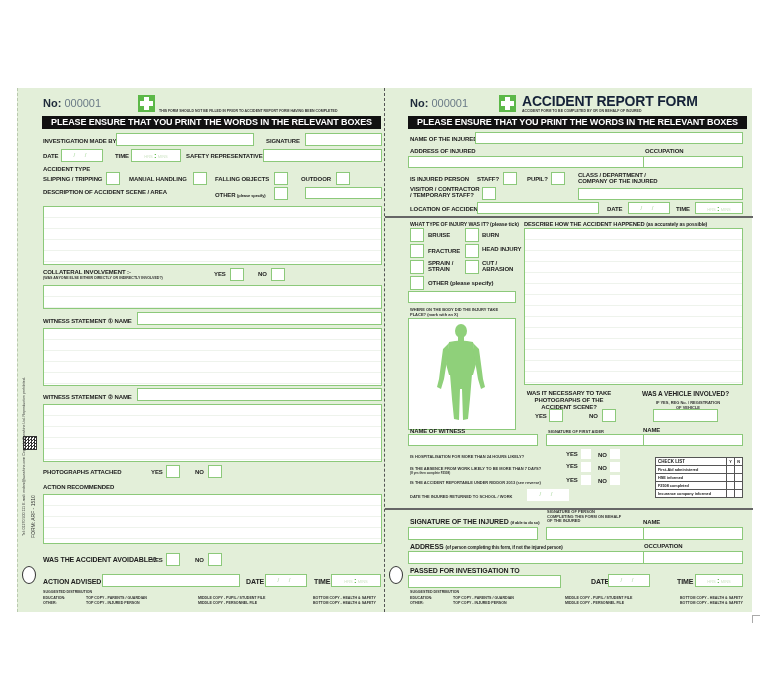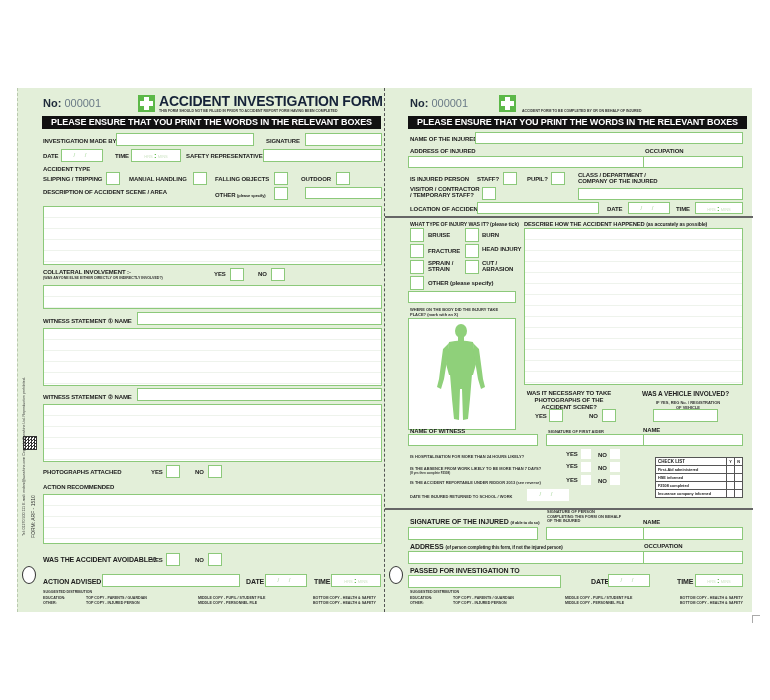--- a/index.html
+++ b/index.html
@@ -40,21 +40,20 @@
   .corner { position: absolute; width: 8px; height: 8px; border-left: 1px solid #aaa; border-top: 1px solid #aaa; }
 </style>
 </head>
 <body>
 
 <div id="left" class="sheet">
   <div class="no" style="left:25px;top:9px;">
     <span style="font-weight:bold;color:#1e2a3a">No:</span> <span>000001</span>
   </div>
   <div class="cross" style="left:120px;top:7px;"></div>
-  <div class="title" style="left:141px;top:5px;">ACCIDENT INVESTIGATION FORM</div>
   <div class="subtitle" style="left:141px;top:21px;">THIS FORM SHOULD NOT BE FILLED IN PRIOR TO ACCIDENT REPORT FORM HAVING BEEN COMPLETED</div>
   <div class="banner" style="left:24px;top:28px;width:339px;">PLEASE ENSURE THAT YOU PRINT THE WORDS IN THE RELEVANT BOXES</div>
 
   <div class="lbl" style="left:25px;top:50px;">INVESTIGATION MADE BY</div>
   <div class="box" style="left:98px;top:45px;width:138px;height:13px;"></div>
   <div class="lbl" style="left:248px;top:50px;">SIGNATURE</div>
   <div class="box" style="left:287px;top:45px;width:77px;height:13px;"></div>
 
   <div class="lbl" style="left:25px;top:65px;">DATE</div>
   <div class="datefield" style="left:43px;top:61px;width:42px;height:13px;">/ /</div>
@@ -132,20 +131,21 @@
   <div class="side" style="left:4px;top:368px;height:80px;">Tel: 01270 500 111  E-mail: orders@sunshine.com  Copyright Sunshine Ltd. Reproduction prohibited.</div>
   <div class="side" style="left:12px;top:420px;height:30px;font-size:5px;">FORM: ARF - 1510</div>
   <div class="logo-circle" style="left:4px;top:478px;"></div>
 </div>
 
 <div id="right" class="sheet">
   <div class="no" style="left:25px;top:9px;">
     <span style="font-weight:bold;color:#1e2a3a">No:</span> <span>000001</span>
   </div>
   <div class="cross" style="left:114px;top:7px;"></div>
+  <div class="title" style="left:137px;top:5px;">ACCIDENT REPORT FORM</div>
   <div class="subtitle" style="left:137px;top:21px;">ACCIDENT FORM TO BE COMPLETED BY OR ON BEHALF OF INJURED</div>
   <div class="banner" style="left:23px;top:28px;width:339px;">PLEASE ENSURE THAT YOU PRINT THE WORDS IN THE RELEVANT BOXES</div>
 
   <div class="lbl" style="left:25px;top:48px;">NAME OF THE INJURED</div>
   <div class="box" style="left:90px;top:44px;width:268px;height:12px;"></div>
   <div class="lbl" style="left:25px;top:60px;">ADDRESS OF INJURED</div>
   <div class="lbl" style="left:260px;top:60px;">OCCUPATION</div>
   <div class="box" style="left:23px;top:68px;width:236px;height:12px;"></div>
   <div class="box" style="left:258px;top:68px;width:100px;height:12px;"></div>
 

